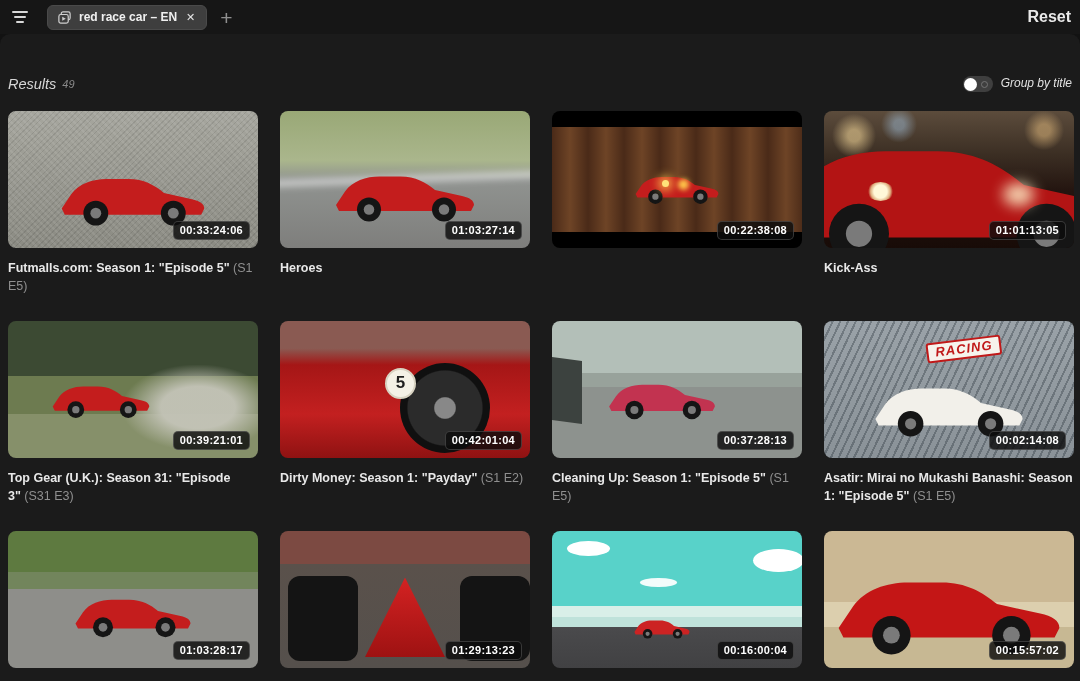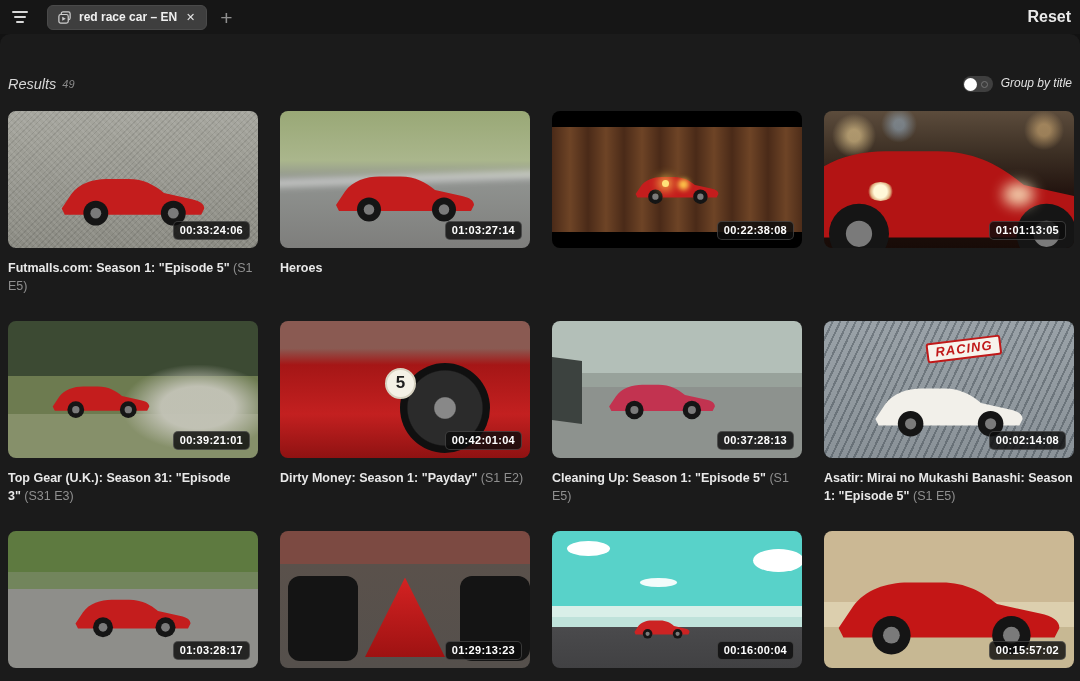--- a/index.html
+++ b/index.html
@@ -237,20 +237,23 @@
       <span class="fx"></span>
       <svg class="car" viewBox="0 0 100 44">
         <path class="car-body" d="M4 30 L10 21 C15 14 24 11 33 11 L47 11 C57 11 64 15 70 20 L88 24 C93 25 96 27 96 30 L94 34 L6 34 Z"></path>
         <circle class="wheel" cx="26" cy="33" r="8"></circle>
             <circle class="hub" cx="26" cy="33" r="3.5"></circle>
         <circle class="wheel" cx="76" cy="33" r="8"></circle>
             <circle class="hub" cx="76" cy="33" r="3.5"></circle>
       </svg>
       <span class="tc">01:01:13:05</span>
     </div>
+    <p class="caption">
+      <span class="cap-title">Kick-Ass</span><span class="cap-suffix"></span>
+    </p>
   </article>
 
   <article class="card">
     <div class="thumb t5" aria-label="red car drifting on dirt with dust cloud">
       <span class="fx"></span>
       <svg class="car" viewBox="0 0 100 44">
         <path class="car-body" d="M4 30 L10 21 C15 14 24 11 33 11 L47 11 C57 11 64 15 70 20 L88 24 C93 25 96 27 96 30 L94 34 L6 34 Z"></path>
         <circle class="wheel" cx="26" cy="33" r="8"></circle>
             <circle class="hub" cx="26" cy="33" r="3.5"></circle>
         <circle class="wheel" cx="76" cy="33" r="8"></circle>

